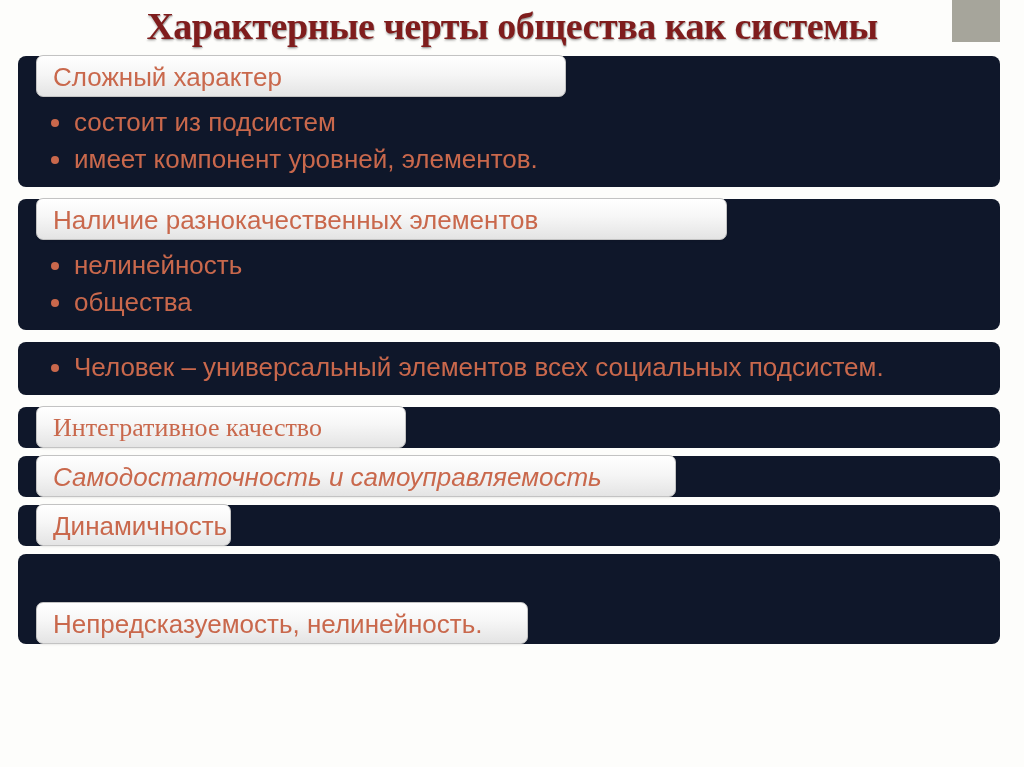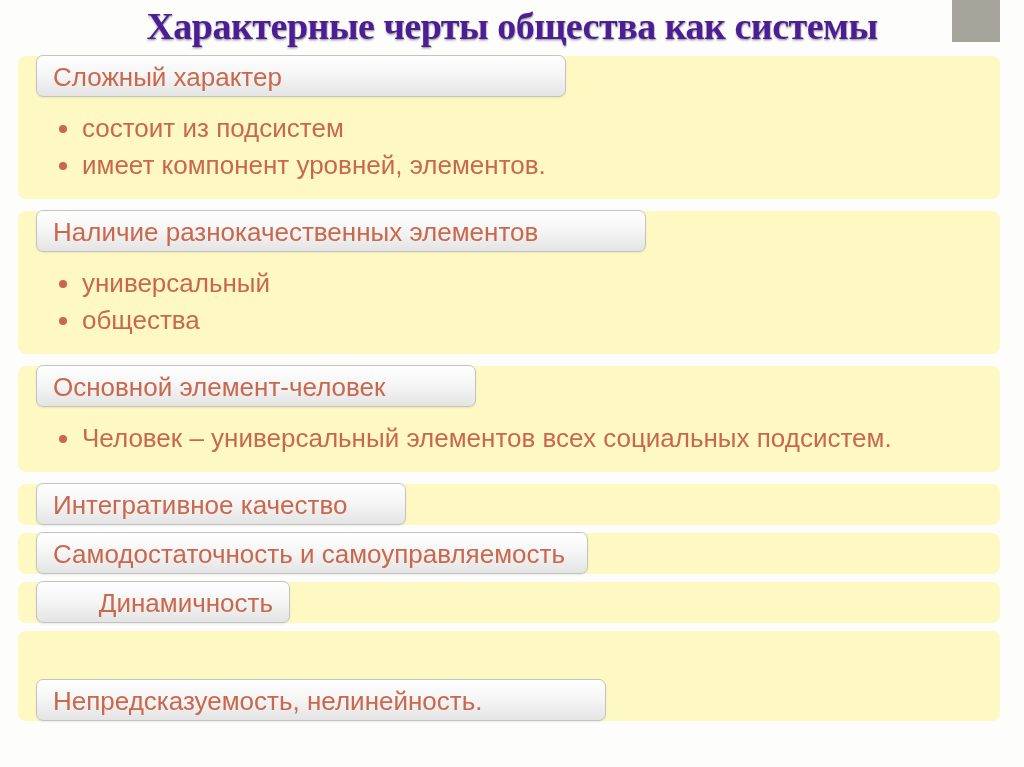--- a/index.html
+++ b/index.html
@@ -17,32 +17,32 @@
     right: 24px;
     width: 48px;
     height: 42px;
     background: #a6a59b;
   }
   .page-title {
     font-family: "Times New Roman", Times, serif;
     font-weight: bold;
     font-size: 38px;
     text-align: center;
-    color: #4c1d95;
+    color: #7f1d1d;
     margin: 4px 0 8px 0;
     text-shadow:
       1px 1px 0 rgba(0,0,0,0.18),
       0 2px 2px rgba(0,0,0,0.22);
     letter-spacing: -0.5px;
   }
   .sections {
     padding: 0 24px 0 18px;
   }
   .section {
-    background: #fef9c3;
+    background: #0f172a;
     border-radius: 8px;
     margin-bottom: 12px;
     overflow: visible;
     position: relative;
   }
   .section.no-body {
     margin-bottom: 8px;
   }
   .header-pill {
     background: linear-gradient(to bottom, #ffffff 0%, #f6f6f6 45%, #e4e4e4 100%);
@@ -62,35 +62,35 @@
   .section.no-body .header-pill {
      margin-left: 18px;
   }
   .section-body {
     padding: 6px 40px 8px 56px;
     color: #c9684c;
     font-size: 26px;
   }
   .section-body ul {
     list-style: disc;
-    margin: 8px;
+    margin: 0;
     padding-left: 0;
   }
   .section-body li {
     line-height: 1.35;
     margin: 2px 0;
   }
   
   .pill-w1 { width: 530px; }
-  .pill-w2 { width: 610px; }
+  .pill-w2 { width: 691px; }
   .pill-w3 { width: 440px; }
-  .pill-w4 { width: 370px; }
-  .pill-w5 { width: 552px; }
-  .pill-w6 { width: 254px; text-align: right; }
-  .pill-w7 { width: 570px; margin-top: 48px; }
+  .pill-w4 { width: 370px; font-family: Liberation Serif, serif; }
+  .pill-w5 { width: 640px; font-style: italic; }
+  .pill-w6 { width: 195px; }
+  .pill-w7 { width: 492px; margin-top: 48px; }
 </style>
 </head>
 <body>
 
 <div class="corner-tab"></div>
 
 <div class="page-title">Характерные черты общества как системы</div>
 
 <div class="sections">
 
@@ -101,28 +101,27 @@
         <li>состоит из подсистем</li>
         <li>имеет компонент уровней, элементов.</li>
       </ul>
     </div>
   </div>
 
   <div class="section">
     <div class="header-pill pill-w2">Наличие разнокачественных элементов</div>
     <div class="section-body">
       <ul>
-        <li>универсальный</li>
+        <li>нелинейность</li>
         <li>общества</li>
       </ul>
     </div>
   </div>
 
   <div class="section">
-    <div class="header-pill pill-w3">Основной элемент-человек</div>
     <div class="section-body">
       <ul>
         <li>Человек – универсальный элементов всех социальных подсистем.</li>
       </ul>
     </div>
   </div>
 
   <div class="section no-body">
     <div class="header-pill pill-w4">Интегративное качество</div>
   </div>

